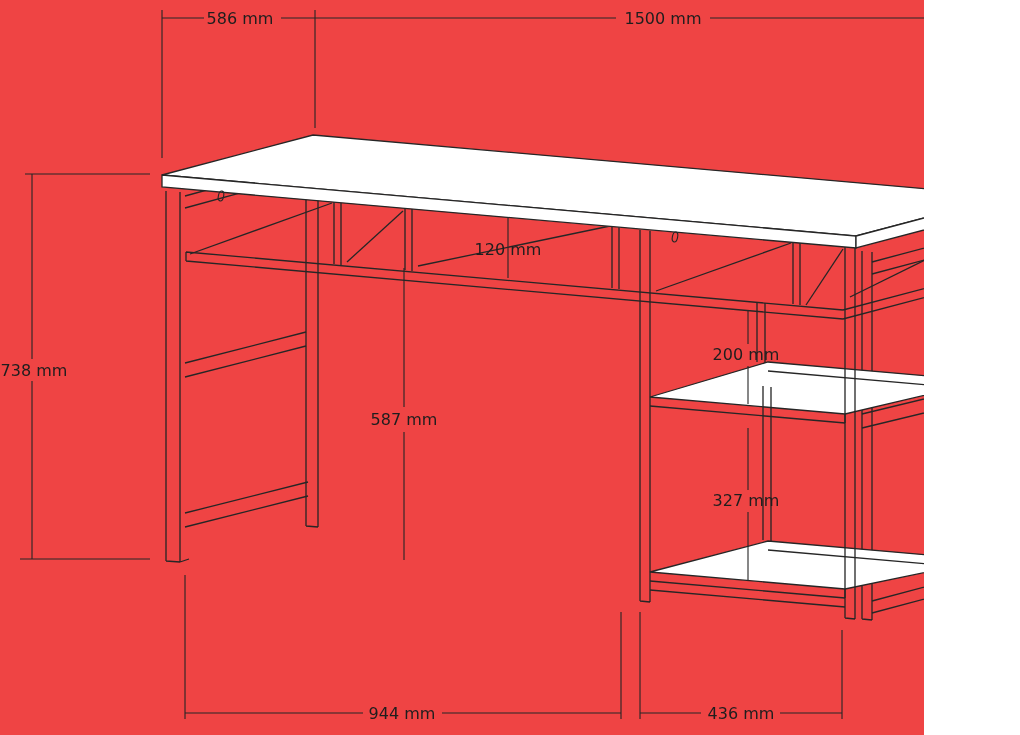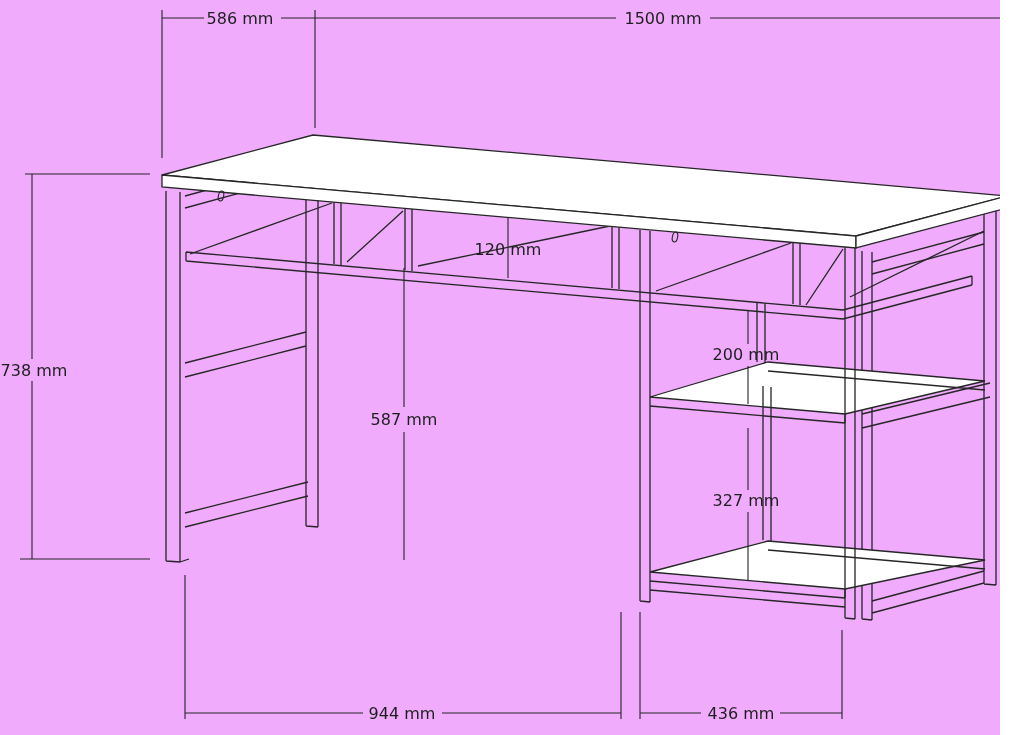--- a/index.html
+++ b/index.html
@@ -1,16 +1,16 @@
 <!DOCTYPE html>
 <html><head>
 <meta charset="utf-8">
 <style>
   html,body{margin:0;padding:0;background:#ffffff;}
-  .stage{position:relative;width:1000px;height:735px;background:#f0abfc;overflow:hidden;
+  .stage{position:relative;width:924px;height:735px;background:#ef4444;overflow:hidden;
          font-family:"DejaVu Sans", "Liberation Sans", sans-serif;}
   svg{display:block;}
   .dim-text{font-family:"DejaVu Sans","Liberation Sans",sans-serif;font-size:16px;fill:#1e1e1e;}
 </style>
 </head>
 <body>
 
 <div class="stage">
 <svg width="1020" height="735" viewBox="0 0 1020 735">
 

